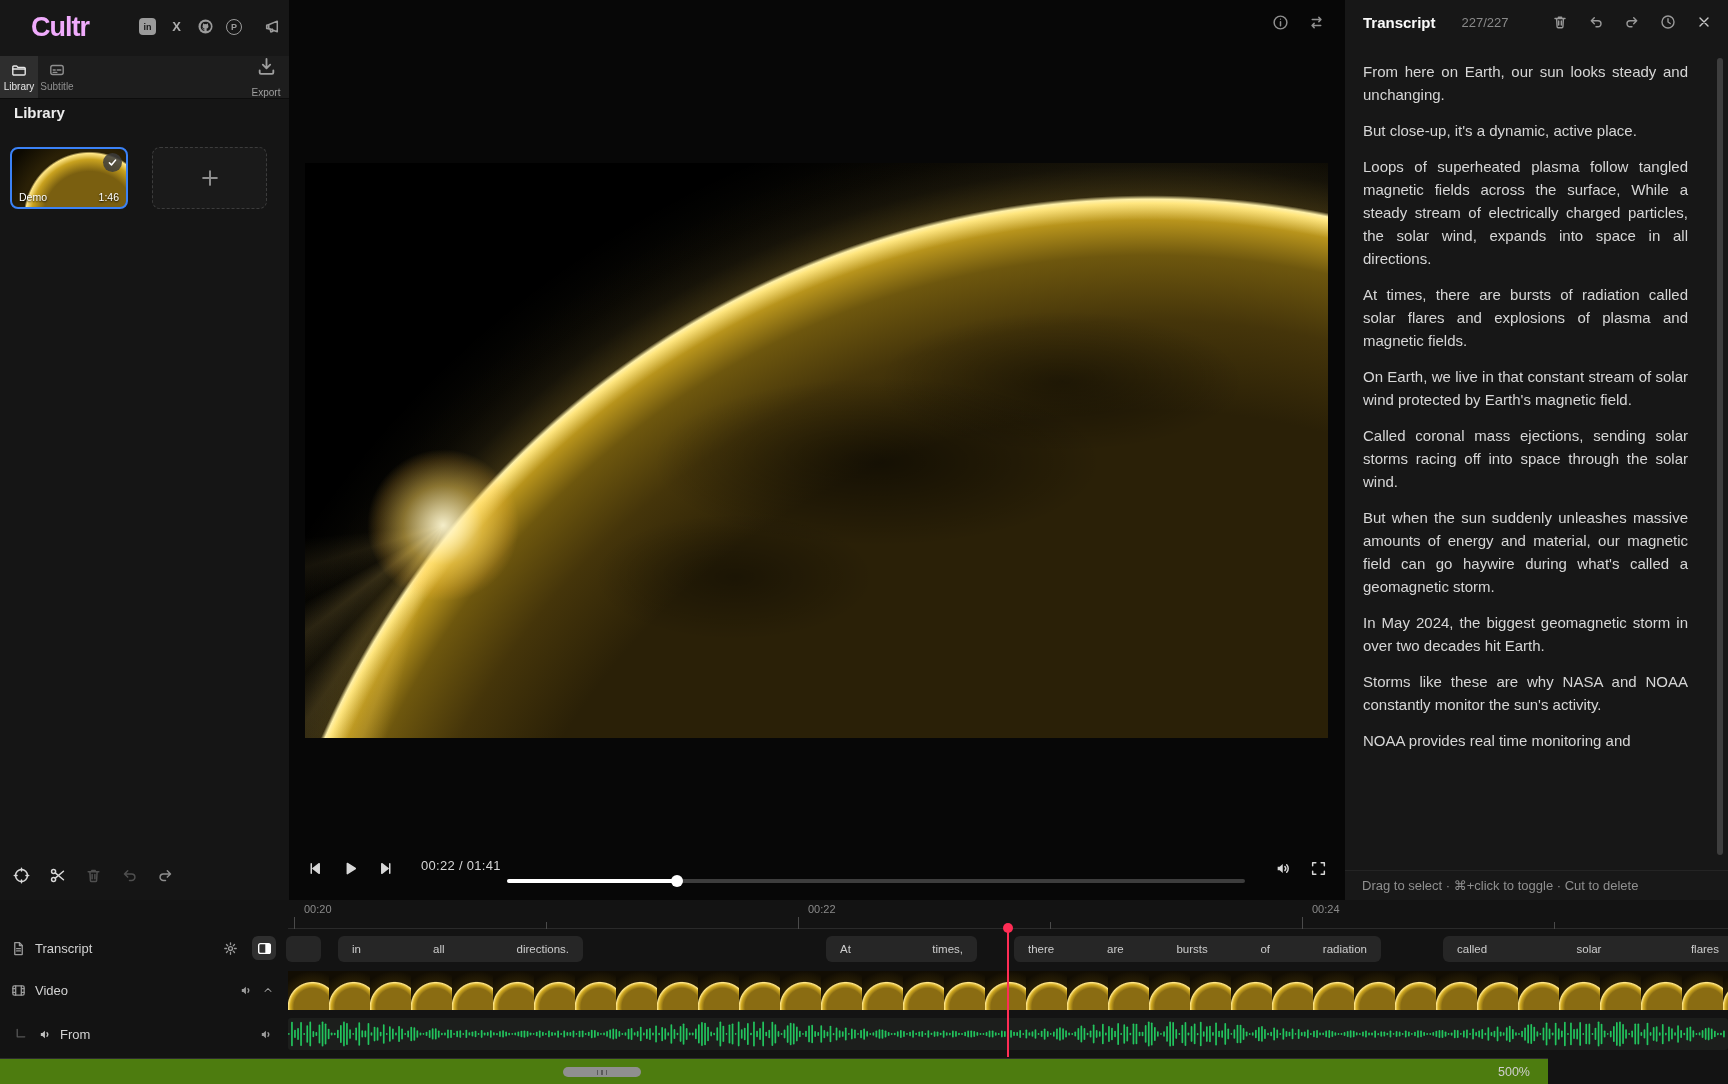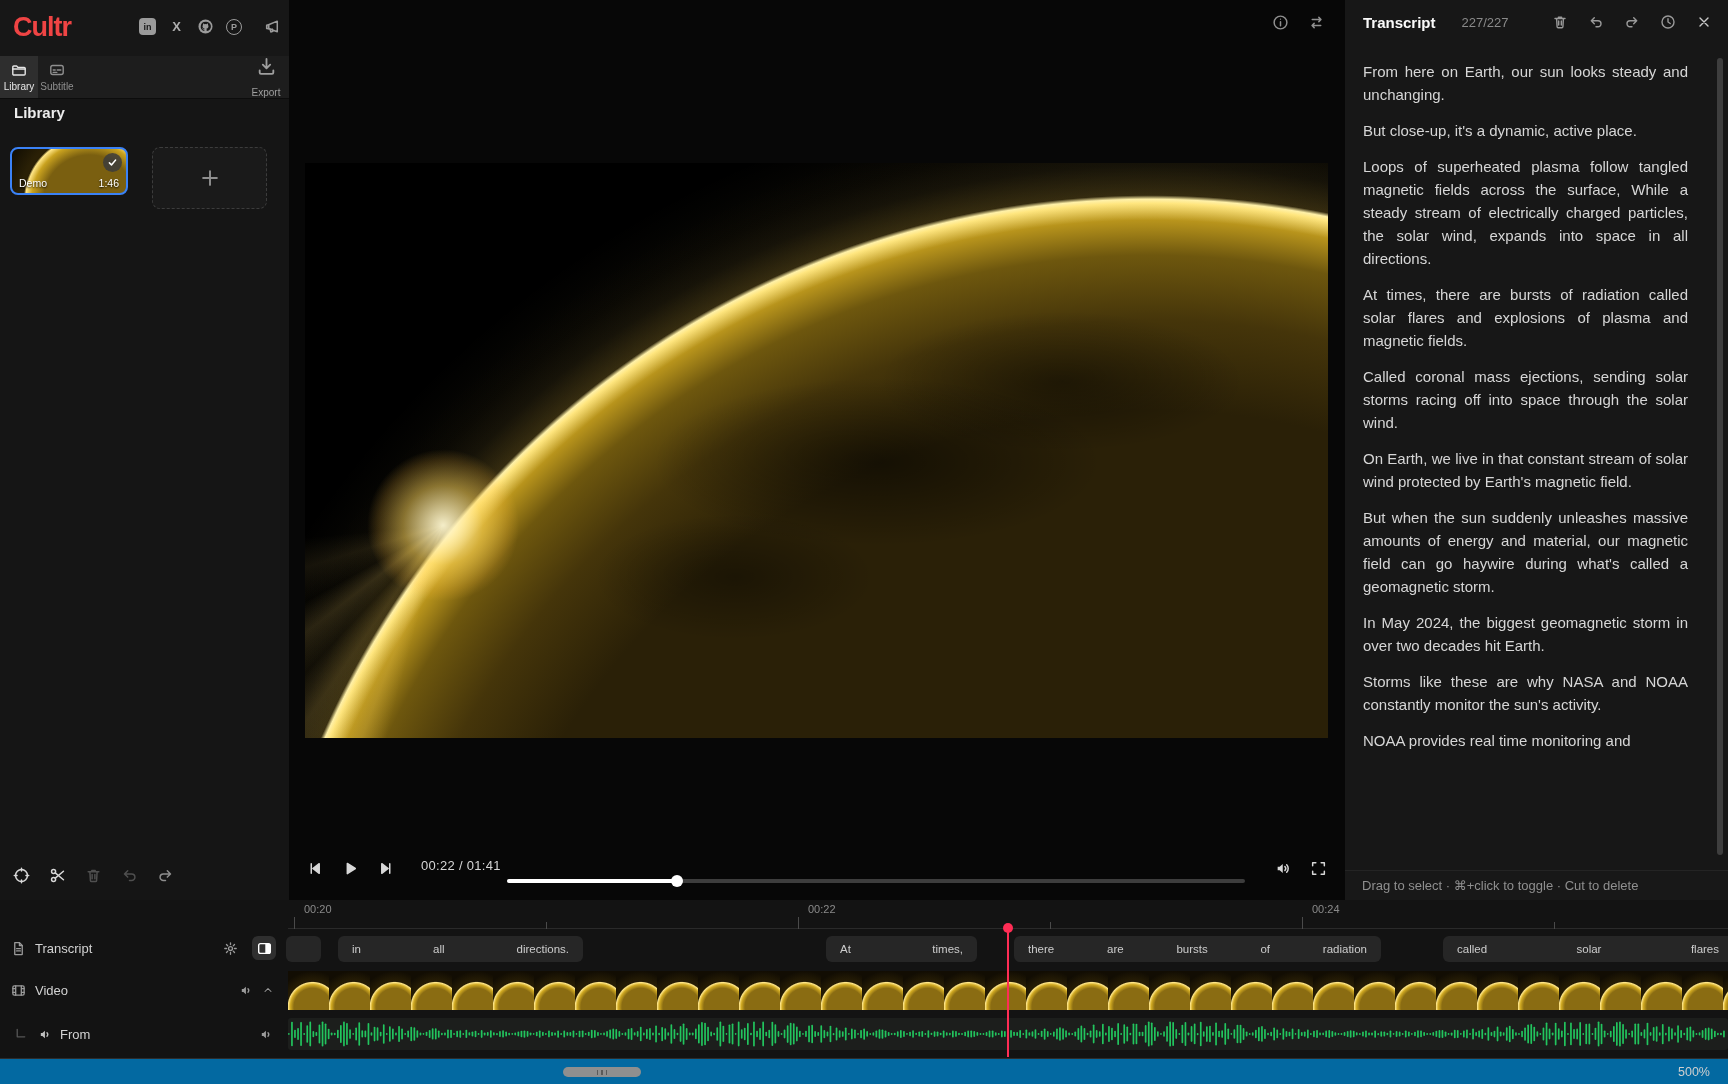--- a/index.html
+++ b/index.html
@@ -4,36 +4,36 @@
 <style>
   * { margin:0; padding:0; box-sizing:border-box; }
   html,body { background:#000; }
   body { font-family:"Liberation Sans", sans-serif; -webkit-font-smoothing:antialiased; }
   #app { position:relative; width:1728px; height:1084px; background:#080808; overflow:hidden; color:#ddd; }
   svg.ic { stroke:currentColor; fill:none; stroke-width:1.4; stroke-linecap:round; stroke-linejoin:round; display:block; }
 
   
   .left-panel { position:absolute; left:0; top:0; width:289px; height:916px; background:#151515; }
   .topbar { position:absolute; left:0; top:0; width:289px; height:56px; background:#171717; }
-  .logo { position:absolute; left:13px; top:12px; font-size:27px; font-weight:800; color:#ef4444; letter-spacing:-1px; }
+  .logo { position:absolute; left:31px; top:12px; font-size:27px; font-weight:800; color:#f0abfc; letter-spacing:-1px; }
   .social { position:absolute; right:8px; top:18px; display:flex; align-items:center; gap:12px; }
   .soc { width:17px; height:17px; display:flex; align-items:center; justify-content:center; color:#9b9b9b; cursor:pointer; }
   .soc-li { background:#9b9b9b; border-radius:4px; color:#161616; font-size:9px; font-weight:bold; }
   .soc-x { font-size:13px; font-weight:bold; color:#adadad; }
   .soc-p { border:1.5px solid #9b9b9b; border-radius:50%; font-size:9px; font-weight:bold; width:16px; height:16px; }
   .soc-mega { margin-left:10px; }
 
   .tabbar { position:absolute; left:0; top:56px; width:289px; height:43px; background:#1d1d1d; border-bottom:1px solid #0c0c0c; display:flex; align-items:stretch; }
   .tab { width:38px; display:flex; flex-direction:column; align-items:center; justify-content:center; gap:3px; font-size:10px; color:#8f8f8f; cursor:pointer; }
   .tab.active { background:#2e2e2e; color:#e6e6e6; }
   .tab .ic { width:16px; height:16px; }
   .export-btn { margin-left:auto; width:46px; display:flex; flex-direction:column; align-items:center; justify-content:center; gap:10px; font-size:10px; color:#9f9f9f; cursor:pointer; }
 
   .lib-heading { position:absolute; left:14px; top:104px; font-size:15px; font-weight:700; color:#ececec; }
-  .clip-card { position:absolute; left:10px; top:147px; width:118px; height:48px; border-radius:8px; border:2px solid #3b82f6; overflow:hidden; cursor:pointer;
+  .clip-card { position:absolute; left:10px; top:147px; width:118px; height:62px; border-radius:8px; border:2px solid #3b82f6; overflow:hidden; cursor:pointer;
      background:
        radial-gradient(circle 95px at 68% 118%, #7a5f10 0 46px, #c9a21f 58px, #ffe687 64px, #2a2006 66px 70px, #0d0a02 100%);
   }
   .clip-name { position:absolute; left:7px; bottom:4px; font-size:10.5px; color:#fff; text-shadow:0 1px 2px #000; }
   .clip-dur { position:absolute; right:7px; bottom:4px; font-size:10.5px; color:#fff; text-shadow:0 1px 2px #000; }
   .clip-check { position:absolute; right:4px; top:4px; width:19px; height:19px; border-radius:50%; background:rgba(60,60,60,.85); display:flex; align-items:center; justify-content:center; color:#fff; }
   .add-card { position:absolute; left:152px; top:147px; width:115px; height:62px; border-radius:8px; border:1.5px dashed #3c3c3c; background:#1a1a1a; display:flex; align-items:center; justify-content:center; color:#8f8f8f; cursor:pointer; }
 
   .edit-toolbar { position:absolute; left:10px; top:864px; display:flex; align-items:center; gap:14px; }
   .etb { width:22px; height:22px; display:flex; align-items:center; justify-content:center; cursor:pointer; }
@@ -97,21 +97,21 @@
     background-image:
       radial-gradient(circle farthest-side at 60% 92%, #8a6c12 0 52%, #d0a922 62%, #ffe687 68%, #241b05 71% 76%, #120d03 100%);
     background-size:41px 39px; background-repeat:repeat-x;
   }
   .audio-lane { position:absolute; left:288px; top:1018px; width:1440px; height:32px; background:#1c1e1c; border-radius:3px; cursor:pointer; }
   .audio-lane svg { display:block; }
 
   .playhead { position:absolute; left:1007px; top:926px; width:2px; height:131px; background:#ff2d55; z-index:5; }
   .playhead::before { content:""; position:absolute; left:-4px; top:-3px; width:10px; height:10px; border-radius:50%; background:#ff2d55; }
 
-  .tl-bottom { position:absolute; left:0; top:158px; width:1728px; height:26px; background:#0369a1; border-top:1px solid #2c2c2c;text-align:right; }
+  .tl-bottom { position:absolute; left:0; top:158px; width:1548px; height:26px; background:#4d7c0f; border-top:1px solid #2c2c2c;text-align:right; }
   .hscroll { position:absolute; left:563px; top:8px; width:78px; height:10px; border-radius:5px; background:#8f8f8f; cursor:pointer; display:flex; align-items:center; justify-content:center; gap:3px; }
   .hscroll i { display:block; width:1.5px; height:5px; background:#5a5a5a; }
   .zoom-level { position:absolute; right:18px; top:6px; font-size:12.5px; color:#cfcfcf; }
 </style>
 </head>
 <body>
 
 <div id="app">
 
   <aside class="left-panel">
@@ -286,22 +286,22 @@
             <path d="M4 4l8 8M12 4l-8 8"></path>
           </svg>
       </span>
     </div>
 
     <div class="tp-body">
       <p>From here on Earth, our sun looks steady and unchanging.</p>
       <p>But close-up, it's a dynamic, active place.</p>
       <p>Loops of superheated plasma follow tangled magnetic fields across the surface, While a steady stream of electrically charged particles, the solar wind, expands into space in all directions.</p>
       <p>At times, there are bursts of radiation called solar flares and explosions of plasma and magnetic fields.</p>
+      <p>On Earth, we live in that constant stream of solar wind protected by Earth's magnetic field.</p>
       <p>Called coronal mass ejections, sending solar storms racing off into space through the solar wind.</p>
-      <p>On Earth, we live in that constant stream of solar wind protected by Earth's magnetic field.</p>
       <p>But when the sun suddenly unleashes massive amounts of energy and material, our magnetic field can go haywire during what's called a geomagnetic storm.</p>
       <p>In May 2024, the biggest geomagnetic storm in over two decades hit Earth.</p>
       <p>Storms like these are why NASA and NOAA constantly monitor the sun's activity.</p>
       <p>NOAA provides real time monitoring and</p>
     </div>
     <div class="tp-scrollbar"></div>
 
     <div class="tp-footer">
       <span>Drag to select · ⌘+click to toggle · Cut to delete</span>
     </div>

